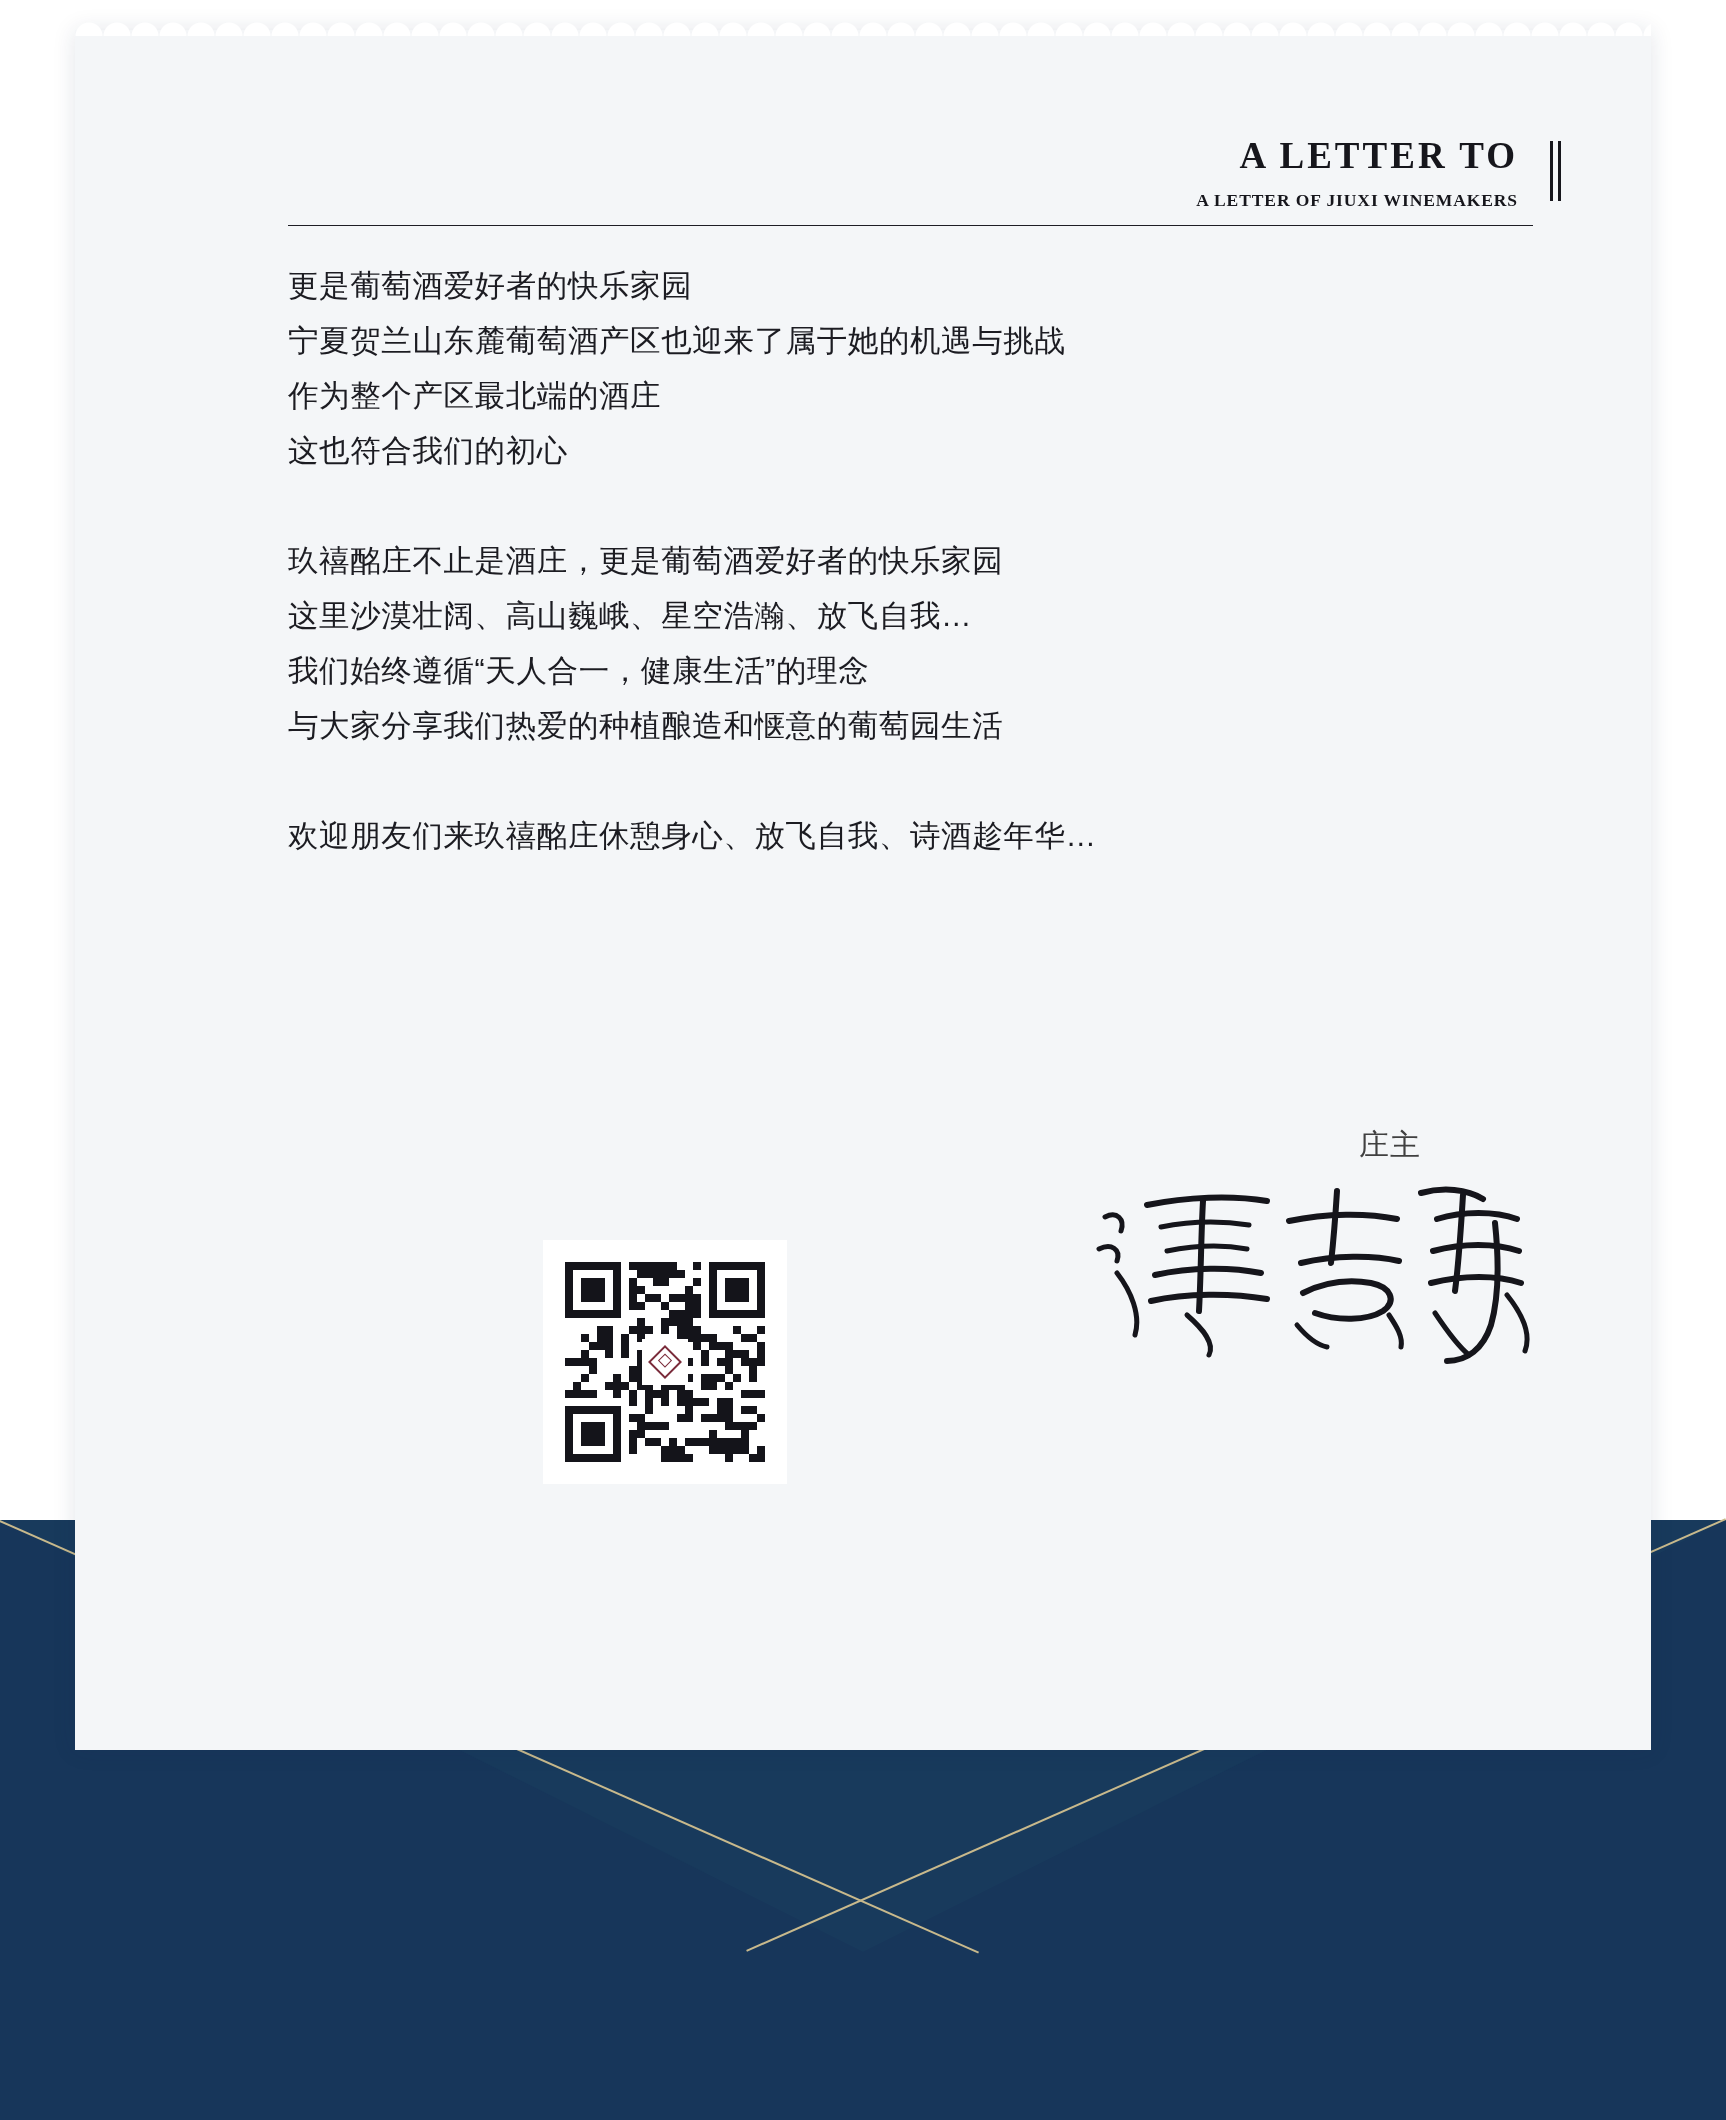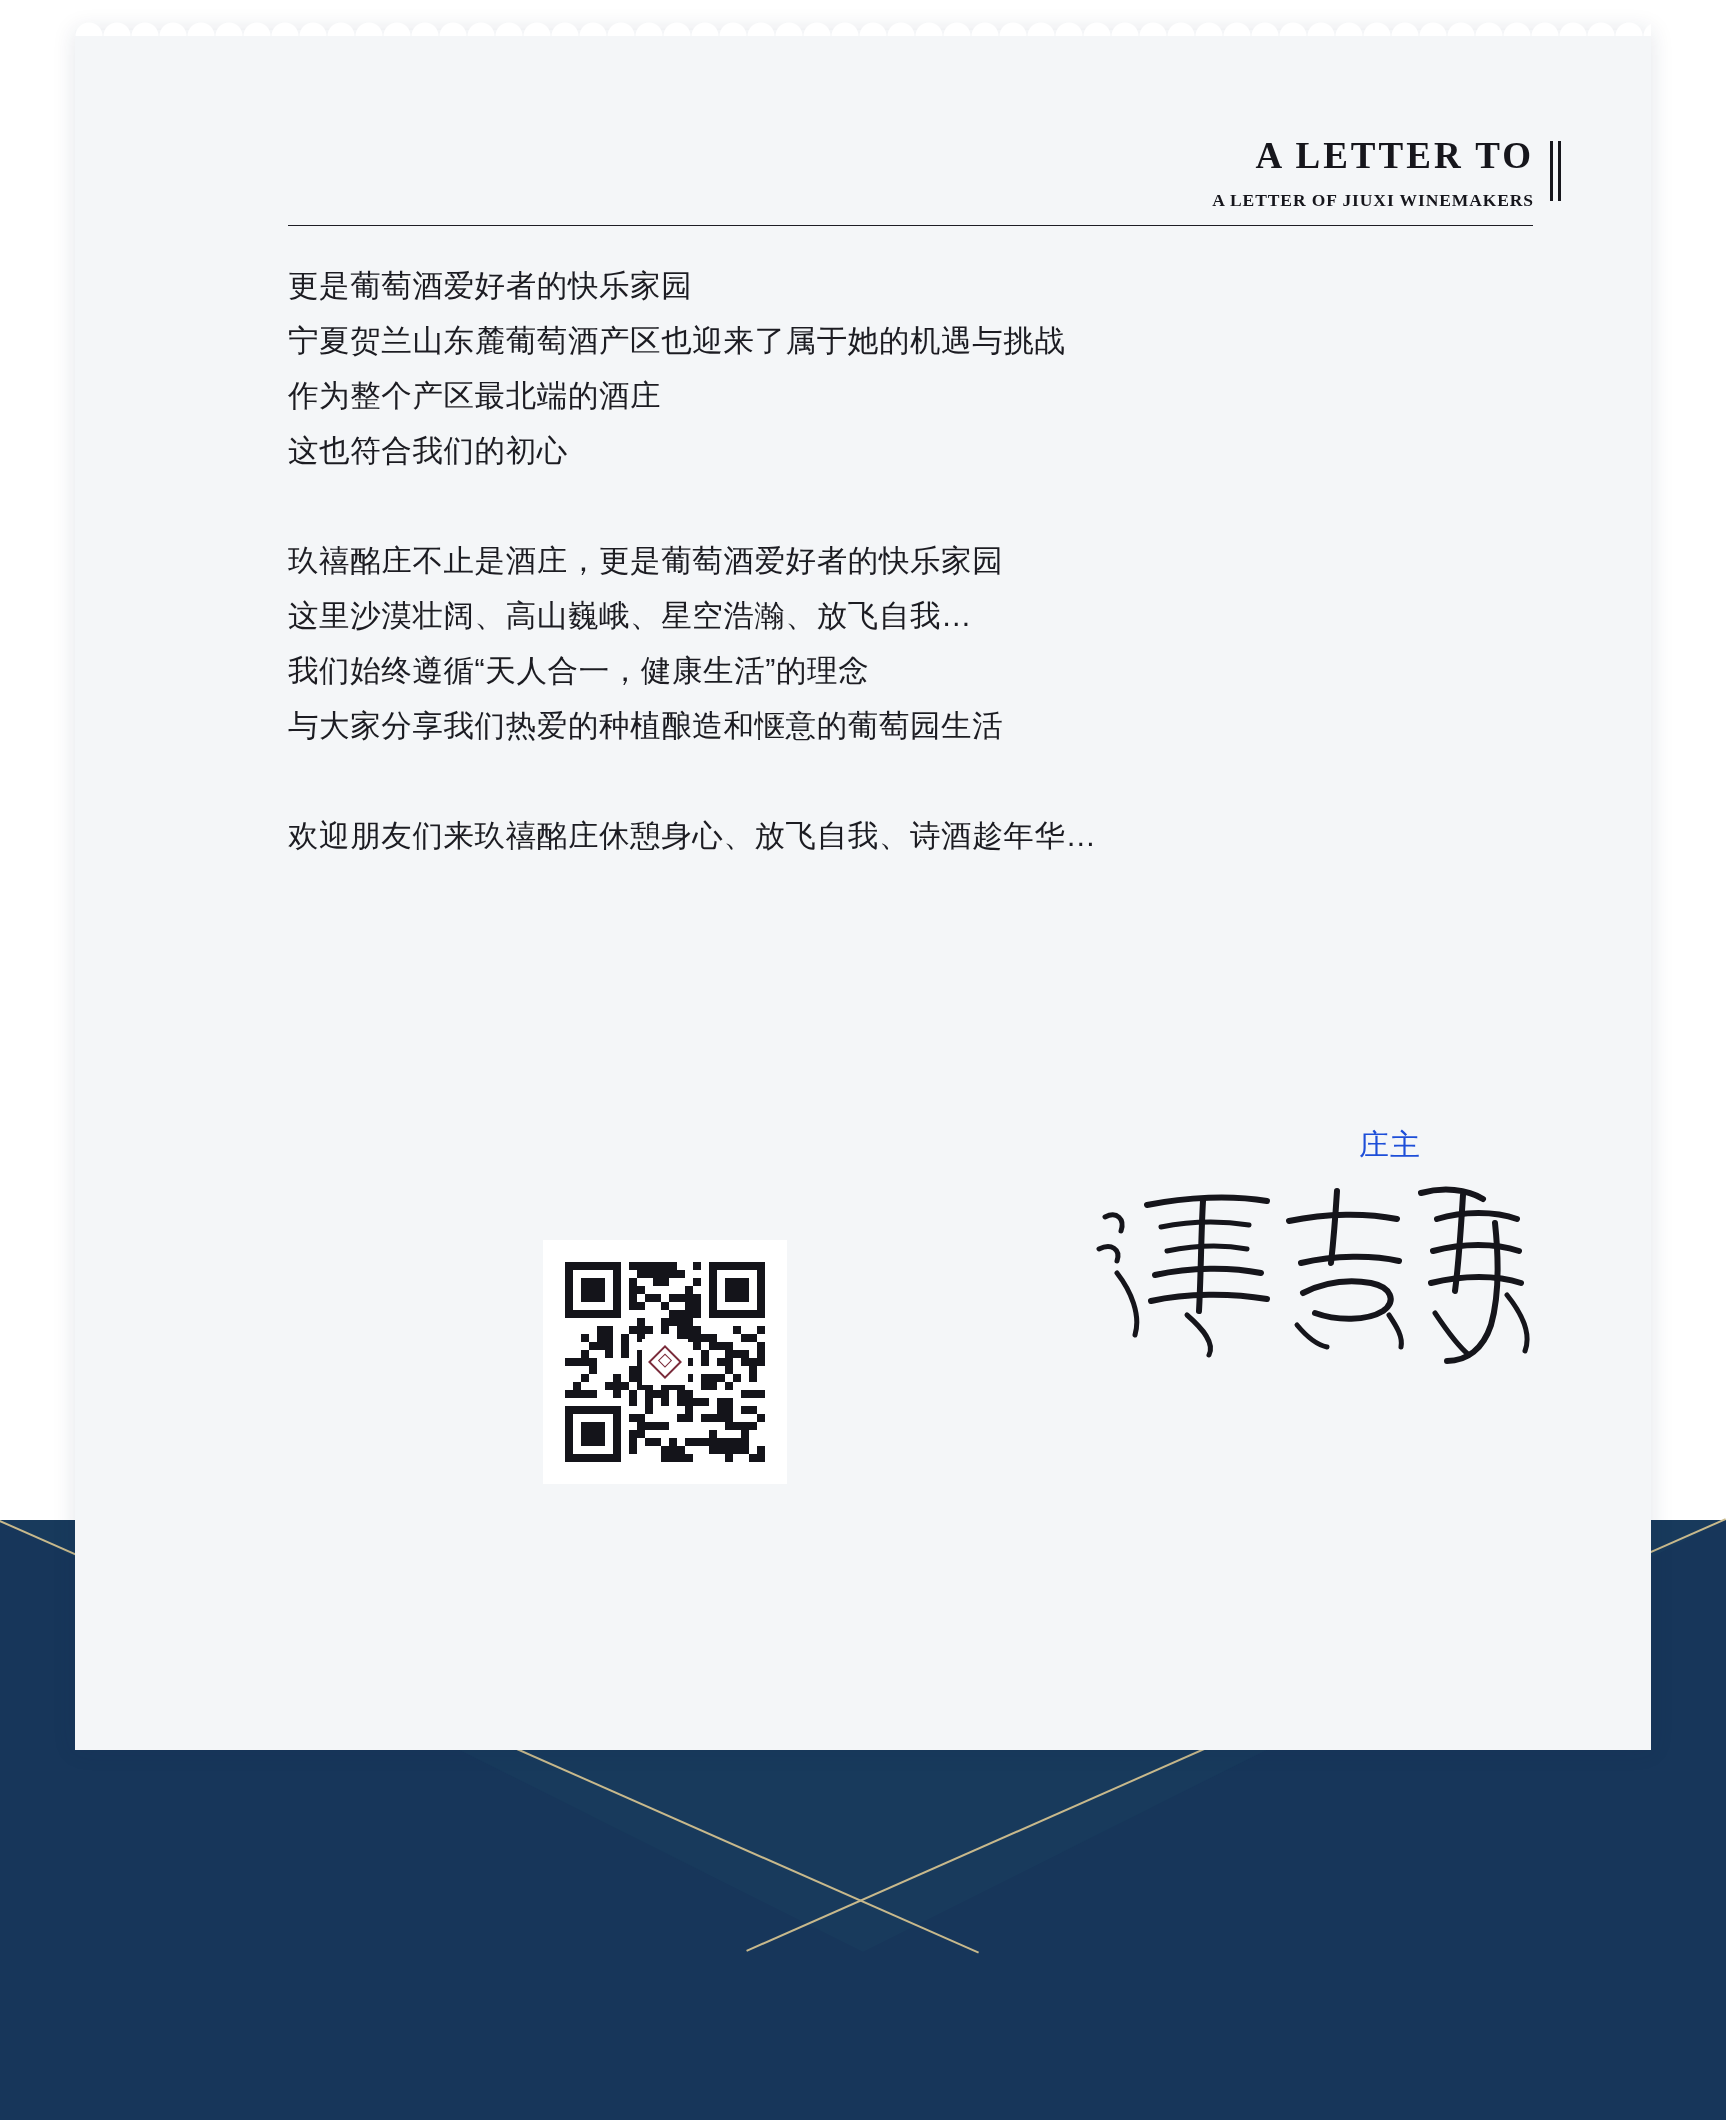--- a/index.html
+++ b/index.html
@@ -106,21 +106,21 @@
     position: absolute;
     right: 90px;
     top: 105px;
     text-align: right;
     color: #1b1b22;
   }
   .header-row {
     display: flex;
     align-items: flex-start;
     justify-content: flex-end;
-    gap: 16px;
+    gap: 32px;
   }
   .header-texts { text-align: right; }
   .title-en {
     font-family: "Liberation Serif", "DejaVu Serif", serif;
     font-weight: bold;
     font-size: 37px;
     letter-spacing: 3.0px;
     line-height: 1.15;
     color: #16161c;
     white-space: nowrap;
@@ -169,21 +169,21 @@
   .para { margin: 0 0 55px 0; }
   .para:last-child { margin-bottom: 0; }
   .line { white-space: pre-wrap; }
 
   
   .sign-label {
     position: absolute;
     right: 230px;
     top: 1095px;
     font-size: 30px;
-    color: #1d4ed8;
+    color: #404040;
     letter-spacing: 1px;
   }
   .signature {
     position: absolute;
     right: 110px;
     top: 1135px;
     width: 450px;
     height: 210px;
   }
   .signature svg { display: block; width: 100%; height: 100%; }

